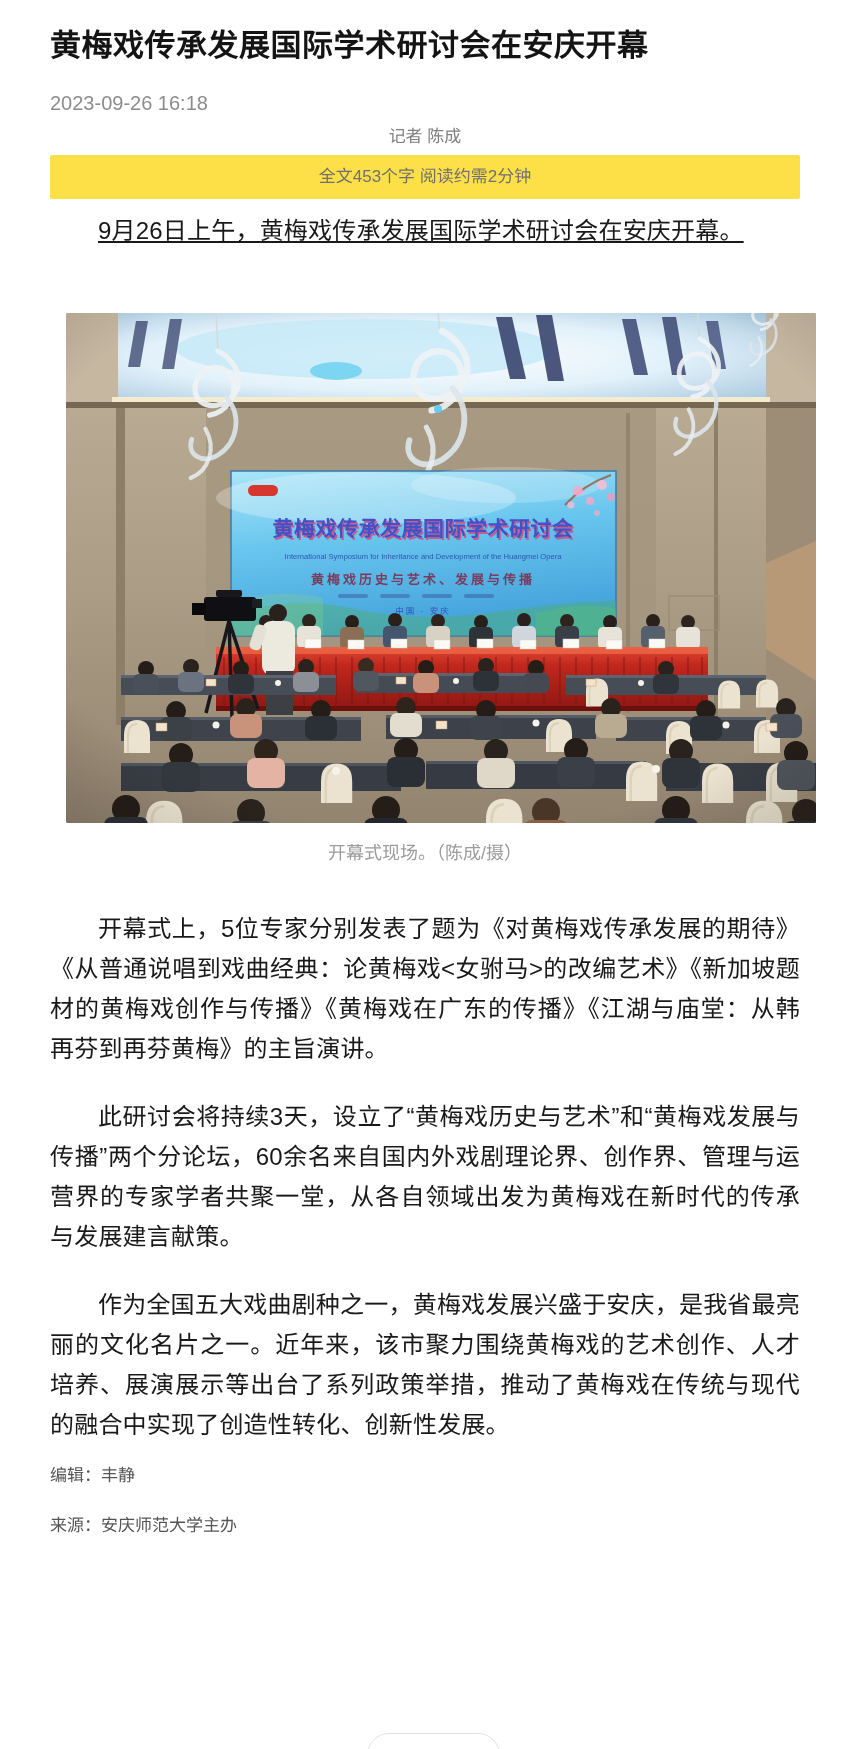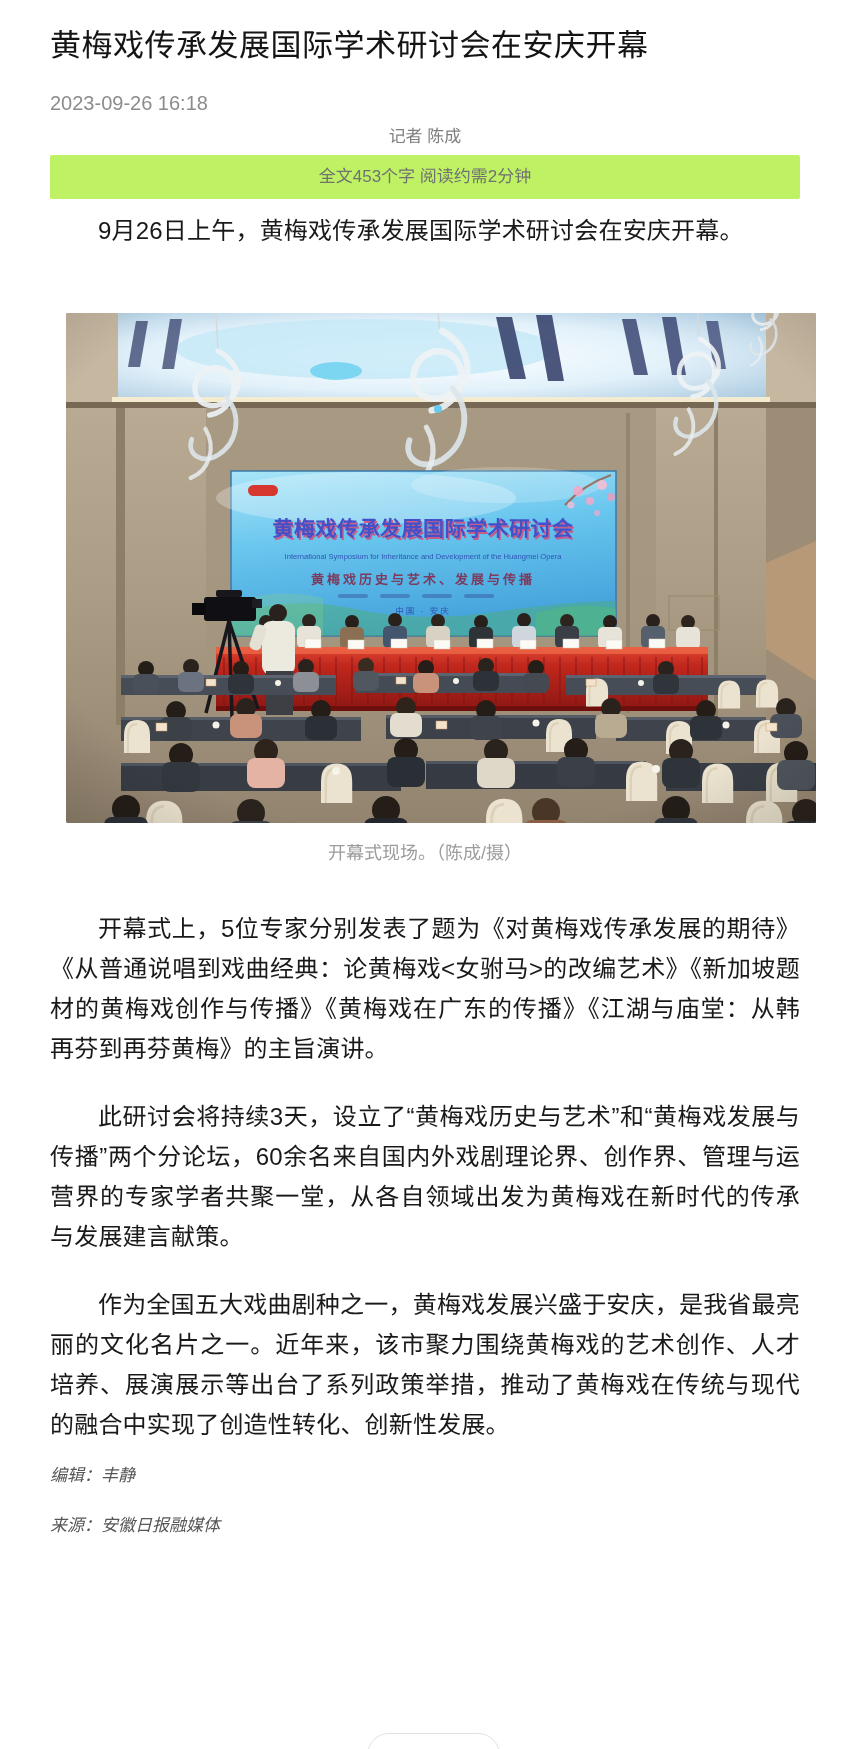--- a/index.html
+++ b/index.html
@@ -3,41 +3,41 @@
 <meta charset="utf-8">
 <style>
   html,body{margin:0;padding:0;}
   body{
     width:850px;height:1749px;overflow:hidden;background:#ffffff;
     font-family:"Liberation Sans","DejaVu Sans",sans-serif;
     position:relative;
   }
   .article{padding:26px 50px 0 50px;}
   h1.title{
-    margin:0;font-size:31px;line-height:40px;font-weight:400;color:#141414;
+    margin:0;font-size:31px;line-height:40px;font-weight:700;color:#141414;
     letter-spacing:.5px;
   }
   .date{margin-top:26px;font-size:20px;line-height:22px;color:#8c8c8c;}
   .reporter{margin-top:12px;font-size:17px;line-height:22px;color:#7f7f7f;text-align:center;}
   .infobar{
-    margin-top:7px;height:44px;line-height:44px;background:#bef264;border-radius:2px;
+    margin-top:7px;height:44px;line-height:44px;background:#fde047;border-radius:2px;
     text-align:center;font-size:17px;color:#717171;
   }
   p.body-p{
     margin:28px 0 0 0;font-size:24px;line-height:40px;color:#191919;
     text-align:justify;text-indent:2em;letter-spacing:.2px;
   }
-  p.body-p.first{margin-top:12px;}
+  p.body-p.first{margin-top:12px;text-decoration:underline;}
   figure.photo-fig{margin:46px 0 12px 0;padding:16px;}
   .photo-wrap{width:750px;height:510px;overflow:hidden;border-radius:2px;background:#b3a48e;}
   .photo-wrap svg{display:block;}
   figcaption{
     margin-top:18px;font-size:18px;line-height:24px;color:#9c9c9c;text-align:center;
   }
-  .footer-line{font-size:17px;line-height:22px;color:#565656;font-style:italic;}
+  .footer-line{font-size:17px;line-height:22px;color:#565656;}
   .footer-line.editor{margin-top:20px;}
   .footer-line.source{margin-top:28px;}
   .bottom-button{
     position:absolute;left:367px;top:1733px;width:133px;height:44px;
     border:1px solid #e2e2e2;border-radius:22px;background:#ffffff;box-sizing:border-box;
   }
 </style>
 </head>
 <body>
 
@@ -363,17 +363,17 @@
       </svg>
     </div>
     <figcaption>开幕式现场。（陈成/摄）</figcaption>
   </figure>
 
   <p class="body-p">开幕式上，5位专家分别发表了题为《对黄梅戏传承发展的期待》《从普通说唱到戏曲经典：论黄梅戏&lt;女驸马&gt;的改编艺术》《新加坡题材的黄梅戏创作与传播》《黄梅戏在广东的传播》《江湖与庙堂：从韩再芬到再芬黄梅》的主旨演讲。</p>
   <p class="body-p">此研讨会将持续3天，设立了“黄梅戏历史与艺术”和“黄梅戏发展与传播”两个分论坛，60余名来自国内外戏剧理论界、创作界、管理与运营界的专家学者共聚一堂，从各自领域出发为黄梅戏在新时代的传承与发展建言献策。</p>
   <p class="body-p">作为全国五大戏曲剧种之一，黄梅戏发展兴盛于安庆，是我省最亮丽的文化名片之一。近年来，该市聚力围绕黄梅戏的艺术创作、人才培养、展演展示等出台了系列政策举措，推动了黄梅戏在传统与现代的融合中实现了创造性转化、创新性发展。</p>
 
   <div class="footer-line editor">编辑：丰静</div>
-  <div class="footer-line source">来源：安徽日报融媒体</div>
+  <div class="footer-line source">来源：安庆师范大学主办</div>
 
 </main>
 
 <div class="bottom-button"></div>
 
 </body></html>

